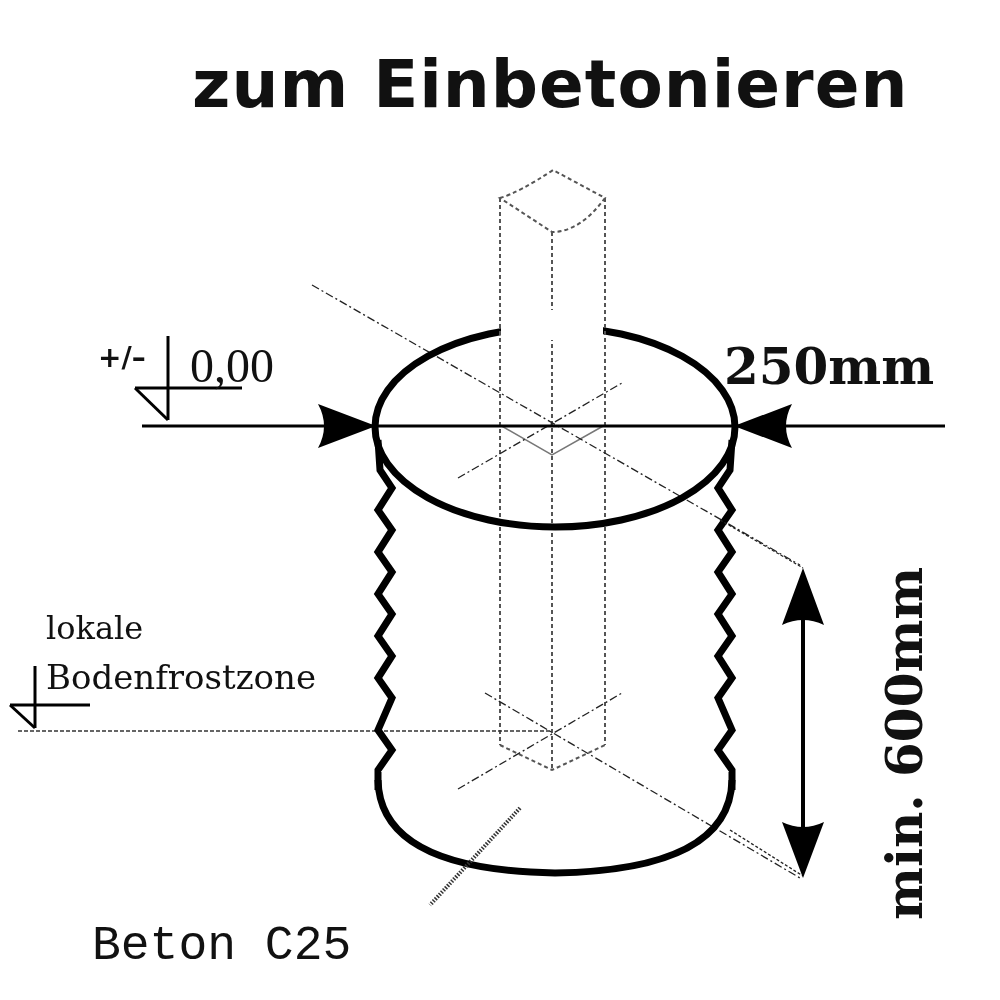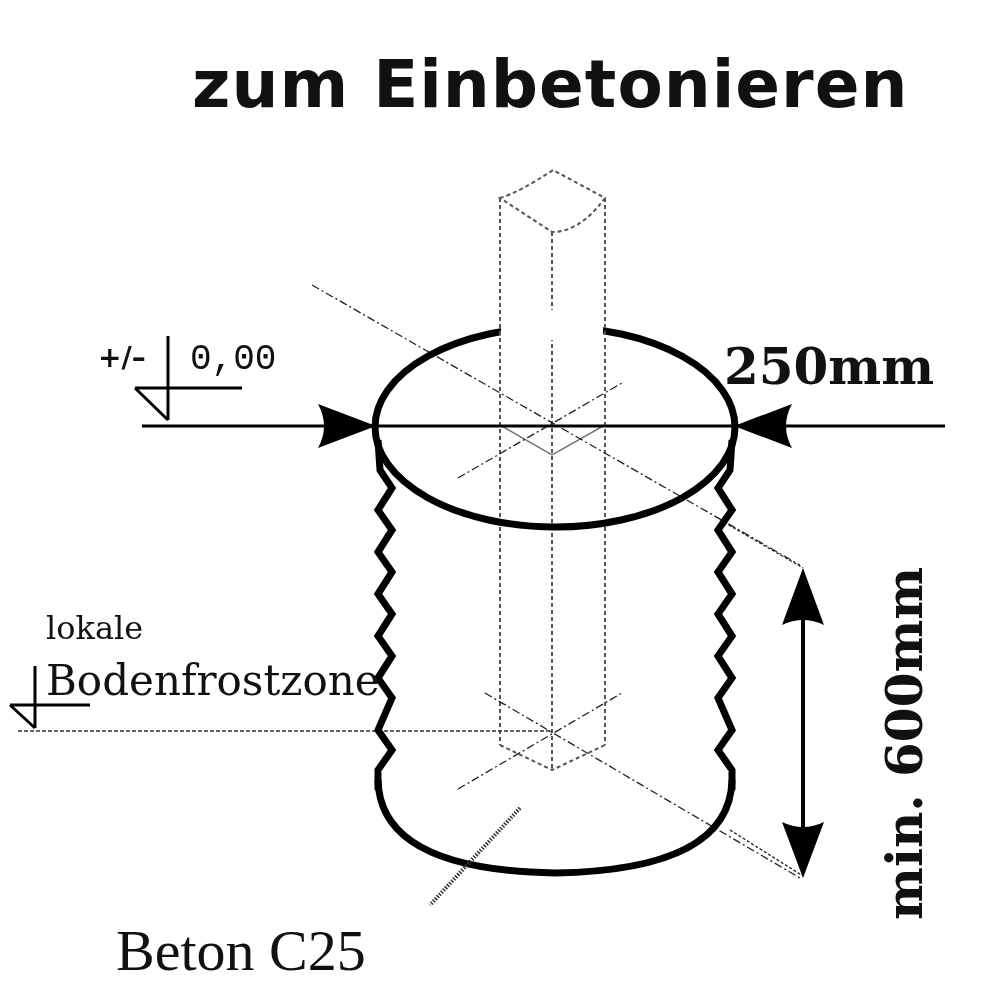--- a/index.html
+++ b/index.html
@@ -1,26 +1,26 @@
 <!DOCTYPE html>
 <html><head>
   <meta charset="utf-8">
   <style>
     html, body { margin: 0; padding: 0; background: #ffffff; }
     body { width: 1000px; height: 1000px; position: relative; overflow: hidden; font-family: "DejaVu Serif", serif; }
     svg.diagram { position: absolute; left: 0; top: 0; }
     .lbl { position: absolute; color: #111; white-space: nowrap; line-height: 1; }
     .title { left: 192px; top: 16px; font-family: "DejaVu Sans", sans-serif; font-size: 66px; font-weight: 700; letter-spacing: 1px; margin-top: 36px; }
-    .level0 { left: 190px; top: 342px; font-family: Liberation Mono, monospace; font-size: 36px; }
+    .level0 { left: 190px; top: 342px; font-family: Liberation Serif, serif; font-size: 48px; }
     .pm { left: 98px; top: 344px; font-family: "DejaVu Sans", sans-serif; font-size: 28px; font-weight: bold; }
     .width { left: 724px; top: 342px; font-family: "DejaVu Serif", serif; font-size: 50px; font-weight: bold; }
     .frost1 { left: 46px; top: 612px; font-size: 32px; font-family: "DejaVu Serif", serif; }
-    .frost2 { left: 46px; top: 660px; font-size: 42px; font-family: "DejaVu Serif", serif; }
+    .frost2 { left: 46px; top: 660px; font-size: 34px; font-family: "DejaVu Serif", serif; }
     .depth { left: 880px; top: 920px; font-family: "DejaVu Serif", serif; font-size: 50px; font-weight: bold; transform-origin: 0 0; transform: rotate(-90deg); }
-    .material { left: 116px; top: 922px; font-family: Liberation Serif, serif; font-size: 58px; font-weight: 300; }
+    .material { left: 92px; top: 922px; font-family: Liberation Mono, monospace; font-size: 48px; font-weight: 300; }
   </style>
 </head>
 <body>
 
 <svg class="diagram" width="1000" height="1000" viewBox="0 0 1000 1000">
 
   <g stroke="#555" stroke-width="2" fill="none" stroke-dasharray="4,3">
     <path d="M500 198 Q520 192 553 170 L605 198 Q580 232 552 232 Z"></path>
     <line x1="500" y1="198" x2="500" y2="745"></line>
     <line x1="552" y1="232" x2="552" y2="770"></line>

